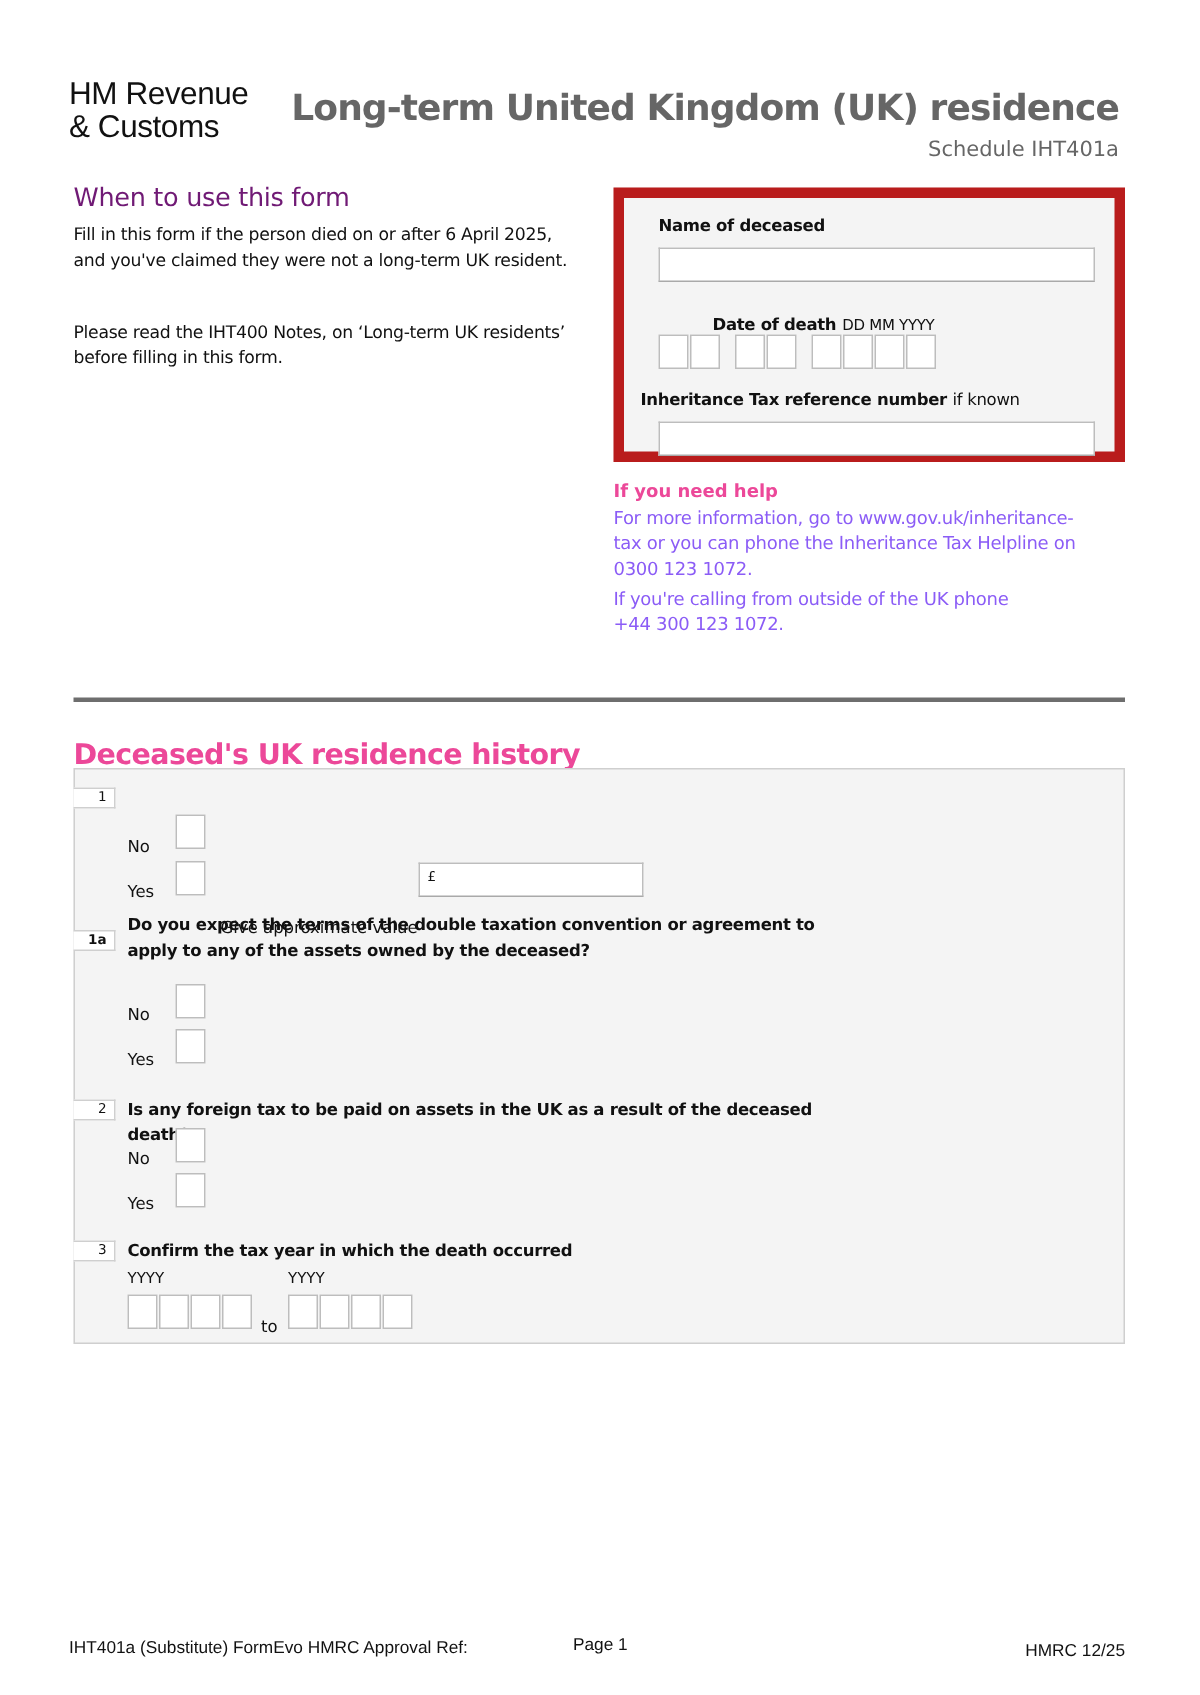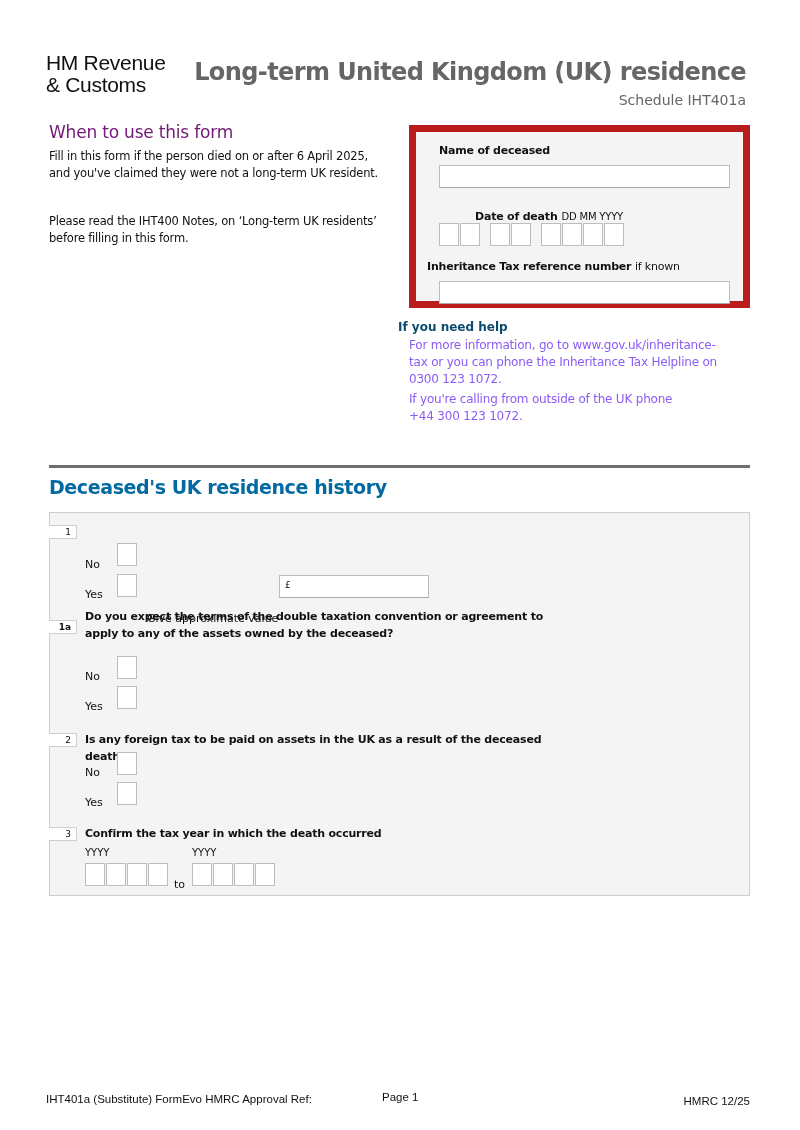--- a/index.html
+++ b/index.html
@@ -14,25 +14,25 @@
     .when-h { left: 49px; top: 122px; font-size: 17px; color: #701a75; letter-spacing: -0.2px; }
     .when-p { left: 49px; font-size: 11.5px; line-height: 17px; color: #111; width: 340px; letter-spacing: -0.2px; }
 
     .idbox { left: 409px; top: 125px; width: 341px; height: 183px; background: #f4f4f4; border: 7px solid #b91c1c; }
     .lbl { font-size: 11px; font-weight: bold; color: #111; letter-spacing: -0.2px; white-space: nowrap; }
     .lbl .norm { font-weight: normal; }
     .lbl .small { font-weight: normal; font-size: 10px; margin-left: 4px; }
     .field { background: #fff; border: 1px solid #bdbdbd; border-bottom-color: #a9a9a9; }
     .cell { position: absolute; width: 20px; height: 23px; background: #fff; border: 1px solid #bdbdbd; }
 
-    .help-h { left: 398px; top: 320px; font-size: 12px; font-weight: bold; color: #0c4a6e; }
+    .help-h { left: 409px; top: 320px; font-size: 12px; font-weight: bold; color: #ec4899; }
     .help-p { left: 409px; font-size: 12px; line-height: 17px; color: #8b5cf6; width: 340px; letter-spacing: -0.2px; }
 
     .rule { left: 49px; top: 465px; width: 701px; height: 3px; background: #6e6e6e; }
-    .sec-h { left: 49px; top: 476px; font-size: 19px; font-weight: bold; color: #0369a1; letter-spacing: -0.4px; }
+    .sec-h { left: 49px; top: 492px; font-size: 19px; font-weight: bold; color: #ec4899; letter-spacing: -0.4px; }
 
     .qbox { left: 49px; top: 512px; width: 701px; height: 384px; background: #f4f4f4; border: 1px solid #cfcfcf; }
     .qnum { position: absolute; left: -1px; width: 28px; height: 14px; background: #fff; border: 1px solid #cfcfcf; border-left: none; font-size: 9px; text-align: right; padding-right: 5px; line-height: 12px; color: #111; }
     .qtext { position: absolute; left: 35px; font-size: 11px; font-weight: bold; line-height: 17px; color: #111; letter-spacing: -0.2px; width: 480px; }
     .opt { position: absolute; left: 35px; font-size: 11px; color: #111; }
     .cbox { position: absolute; left: 67px; width: 20px; height: 23px; background: #fff; border: 1px solid #bdbdbd; }
     .approx { position: absolute; left: 97px; top: 75px; font-size: 11px; color: #111; margin-top: 24px; }
     .val { position: absolute; left: 229px; top: 62px; width: 150px; height: 23px; background: #fff; border: 1px solid #bdbdbd; border-bottom-color: #a9a9a9; font-size: 9px; padding: 4px 0 0 5px; }
     .yy { position: absolute; font-size: 10px; color: #111; }
     .to { position: absolute; left: 124px; top: 365px; font-size: 11px; color: #111; }

